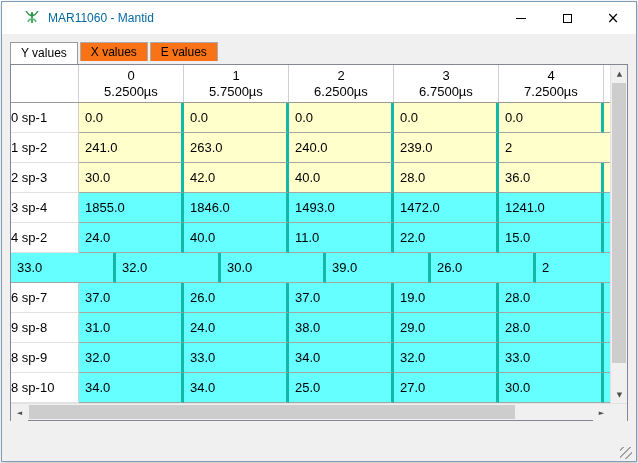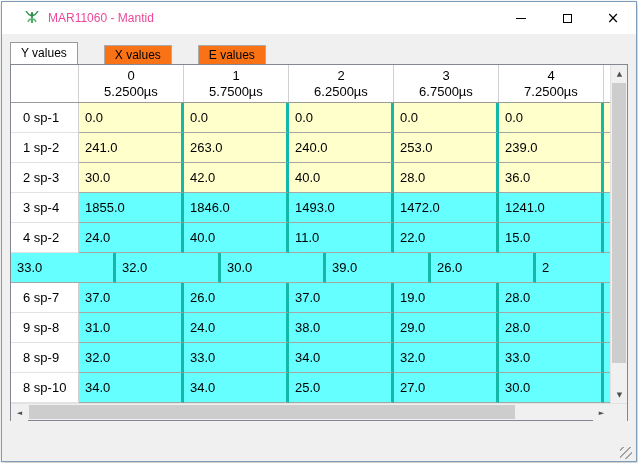--- a/index.html
+++ b/index.html
@@ -12,34 +12,34 @@
     box-shadow: 1px 2px 5px rgba(0,0,0,0.25);
     overflow: hidden;
   }
   
   .titlebar {
     height: 32px; background:#ffffff;
     display:flex; align-items:center;
     padding-left: 22px;
   }
   .app-icon { width:16px; height:16px; margin-right:8px; display:inline-block; }
-  .title { font-size:12px; color:#ec4899; flex:1; white-space:nowrap; }
+  .title { font-size:12px; color:#0369a1; flex:1; white-space:nowrap; }
   .controls { display:flex; height:32px; }
   .ctrl {
     width:46px; height:32px; border:none; background:#ffffff;
     display:flex; align-items:center; justify-content:center;
     color:#000; cursor:default;
   }
   .min-glyph { width:10px; height:0; border-bottom:1px solid #000; display:inline-block; }
   .max-glyph { width:9px; height:9px; border:1px solid #000; display:inline-block; }
   .close-glyph { font-size:15px; line-height:15px; font-family:"DejaVu Sans", sans-serif; }
   
   .tabbar {
-    display:flex; align-items:flex-end;
-    height:22px; margin: 8px 8px 0 8px; gap: 24px;
+    display:flex; 
+    height:22px; margin: 8px 8px 0 8px;
   }
   .tab {
     padding: 0 10px; font-size:12px;
     border:1px solid #ababab; border-bottom:none;
     background:#f97316; height:19px; line-height:18px;
     margin-right:2px; color:#000; cursor:default;
   }
   .tab.active {
     background:#ffffff; height:22px; line-height:21px;
     border-color:#9a9a9a;
@@ -60,21 +60,21 @@
   .hcell {
     width:105px; flex:none; background:#ffffff;
     border-right:1px solid #d0d0d0;
     text-align:center; font-size:13px; color:#000;
     padding-top:3px; line-height:16px; overflow:hidden;
   }
   .hcell.partial { width:auto; flex:1; border-right:none; }
   .rhead {
     width:68px; flex:none; background:#ffffff;
     border-right:1px solid #d0d0d0; border-bottom:1px solid #e2e2e2;
-    font-size:13px; color:#000; padding-left:12px;
+    font-size:13px; color:#000; padding-left:0;
     display:flex; align-items:center; white-space:nowrap; overflow:hidden;
   }
   .tcell {
     width:105px; flex:none;
     border-right:3px solid #14b8a6; border-bottom:1px solid #a6a6a6;
     font-size:13px; color:#000; padding-left:6px;
     display:flex; align-items:center; white-space:nowrap; overflow:hidden;
   }
   .tcell.partial { width:auto; flex:1; border-right:none; }
   .tcell.yellow { background: var(--yellow, #ffffcc); }
@@ -182,21 +182,20 @@
               <div class="tcell yellow">0.0</div>
               <div class="tcell yellow">0.0</div>
               <div class="tcell yellow">0.0</div>
               <div class="tcell partial yellow">0</div>
             </div>
             <div class="trow">
               <div class="rhead">1 sp-2</div>
               <div class="tcell yellow">241.0</div>
               <div class="tcell yellow">263.0</div>
               <div class="tcell yellow">240.0</div>
-              <div class="tcell yellow">253.0</div>
               <div class="tcell yellow">239.0</div>
               <div class="tcell partial yellow">2</div>
             </div>
             <div class="trow">
               <div class="rhead">2 sp-3</div>
               <div class="tcell yellow">30.0</div>
               <div class="tcell yellow">42.0</div>
               <div class="tcell yellow">40.0</div>
               <div class="tcell yellow">28.0</div>
               <div class="tcell yellow">36.0</div>

